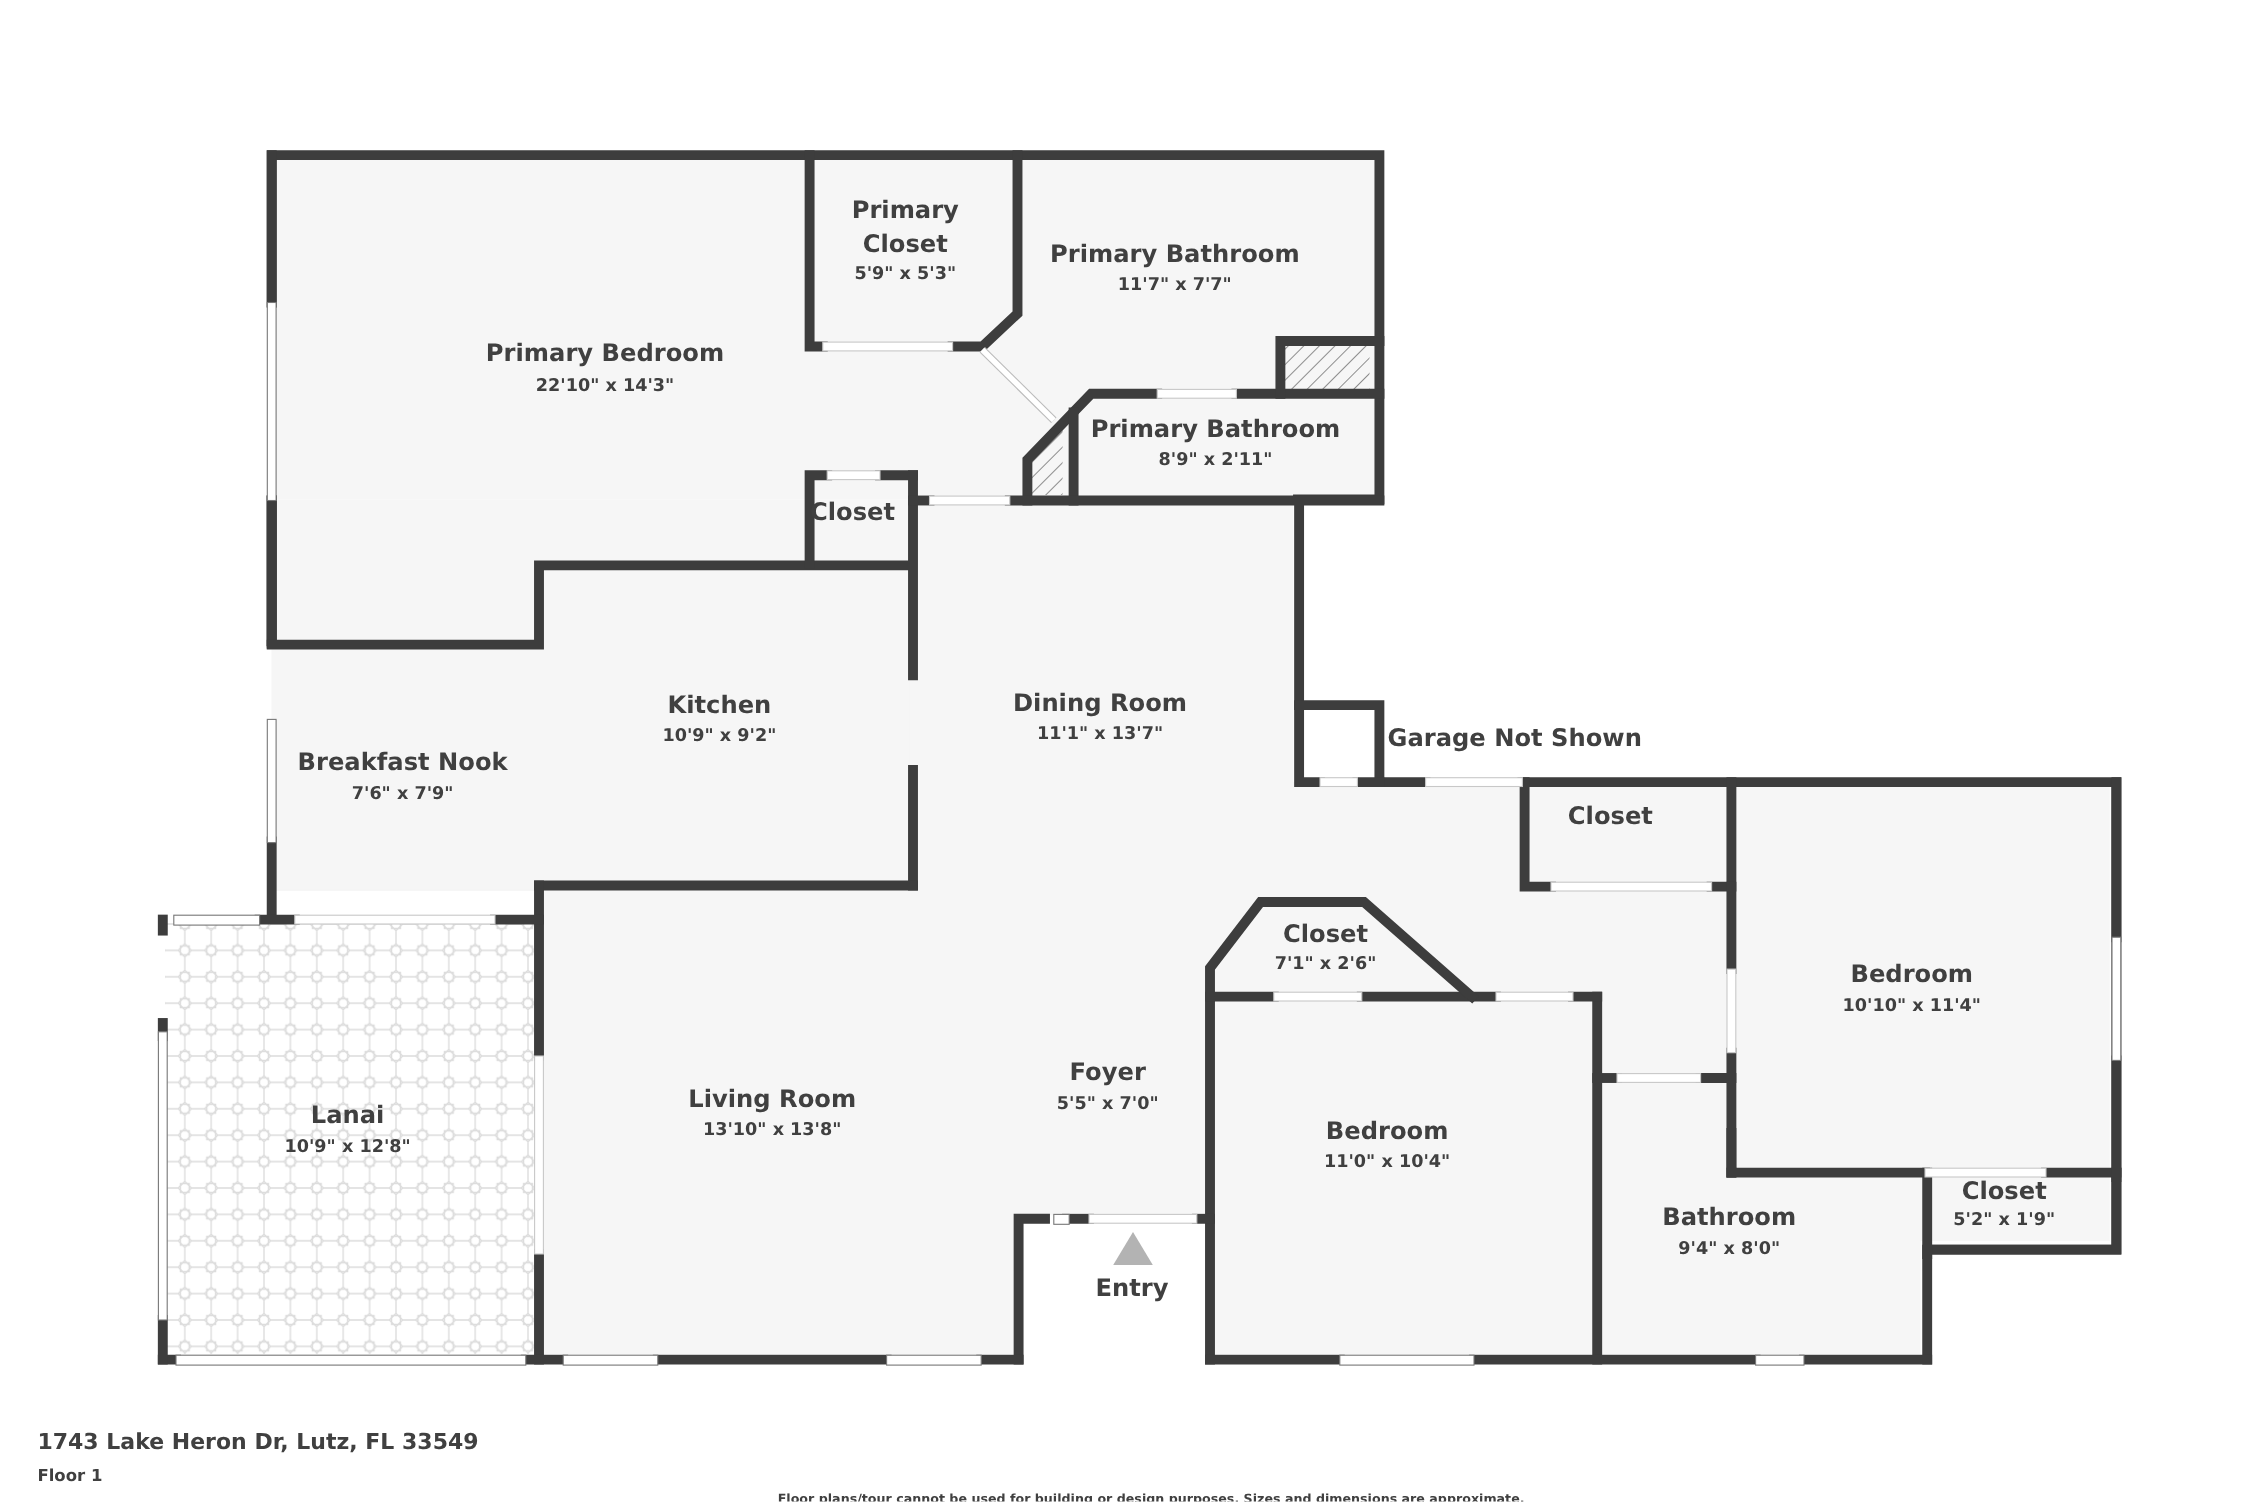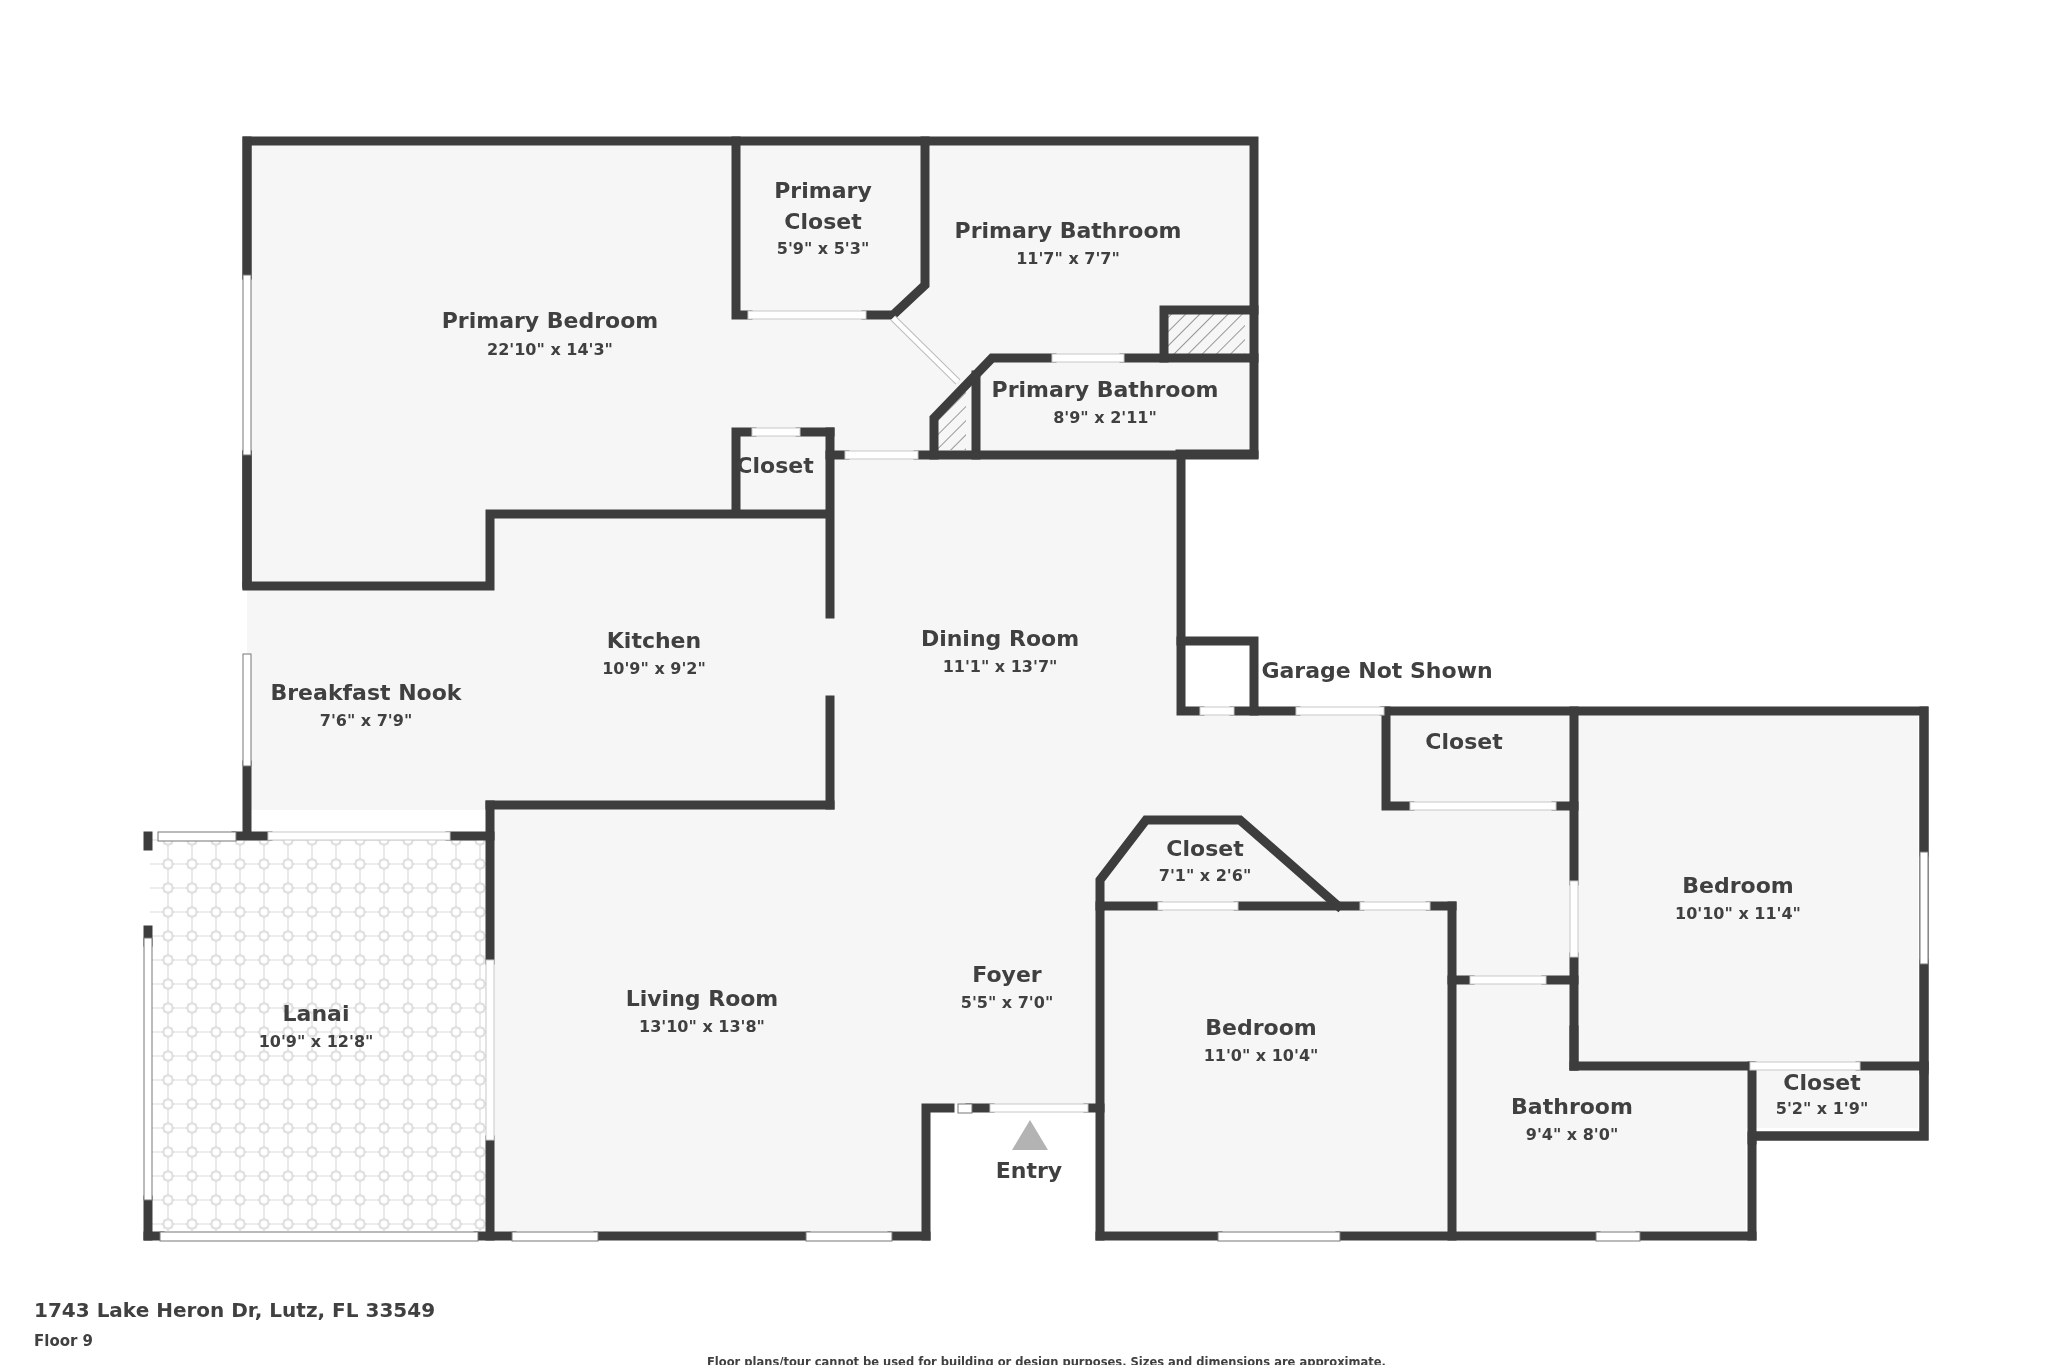--- a/index.html
+++ b/index.html
@@ -220,14 +220,14 @@
     <text class="room-dim" x="1572" y="1140">9'4" x 8'0"</text>
 
     <text class="room-name" x="1822" y="1090">Closet</text>
     <text class="room-dim" x="1822" y="1114">5'2" x 1'9"</text>
 
     <text class="room-name" x="1029" y="1178">Entry</text>
   </g>
 </svg>
 
 <div id="address" class="footer-text">1743 Lake Heron Dr, Lutz, FL 33549</div>
-<div id="floor-label" class="footer-text">Floor 9</div>
+<div id="floor-label" class="footer-text">Floor 1</div>
 <div id="disclaimer" class="footer-text">Floor plans/tour cannot be used for building or design purposes. Sizes and dimensions are approximate.</div>
 
 </body></html>

